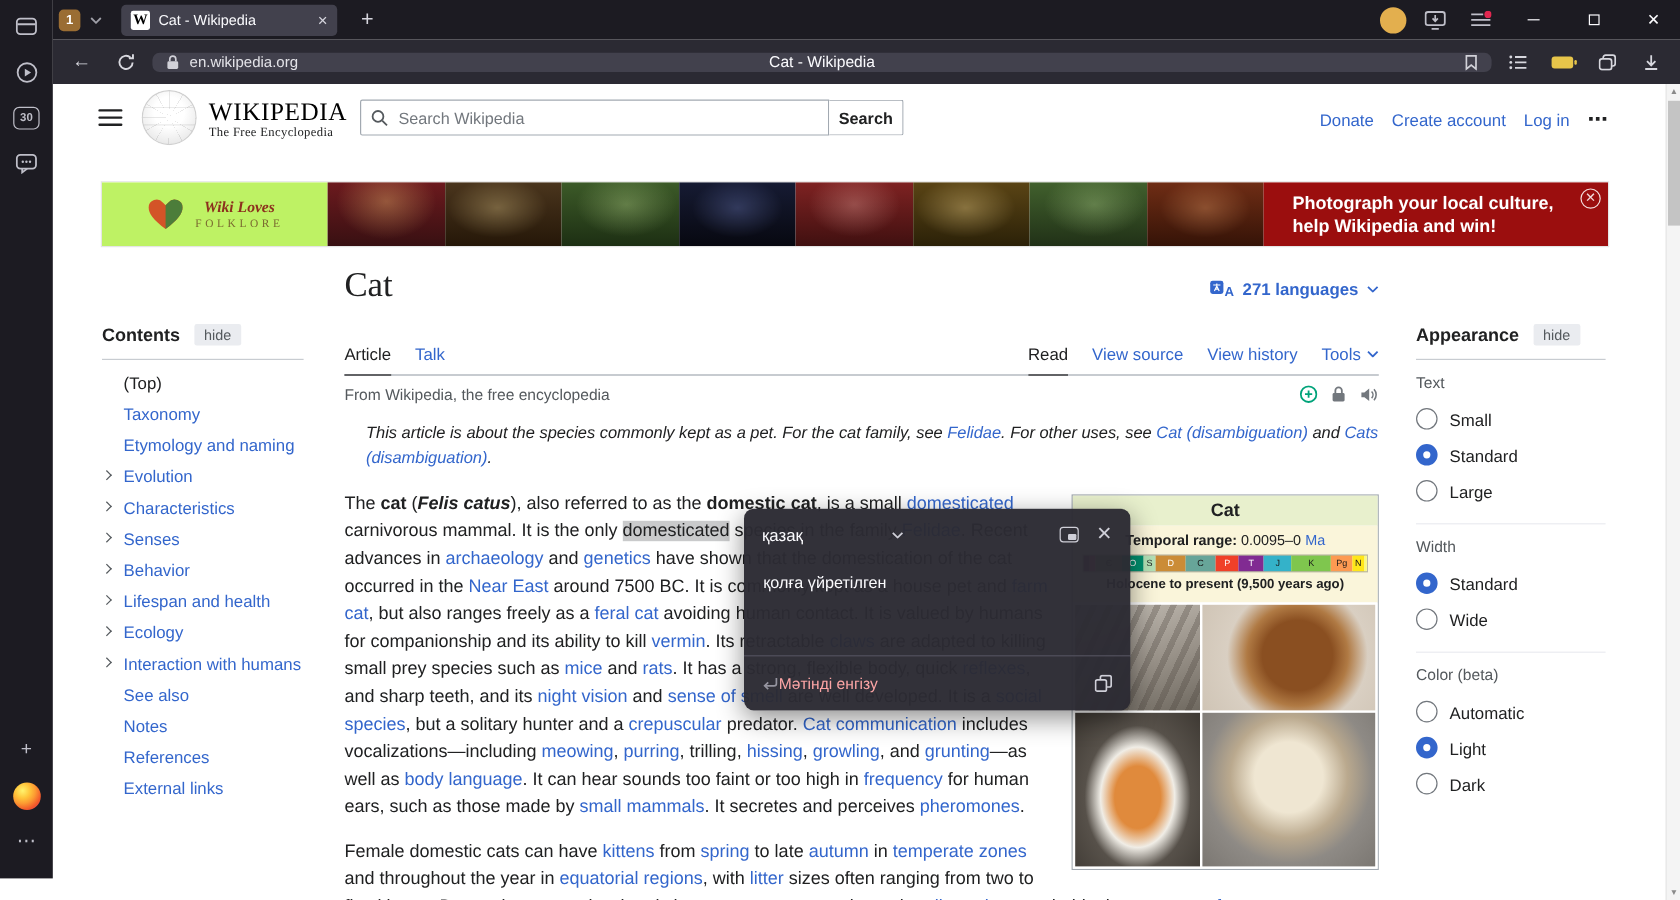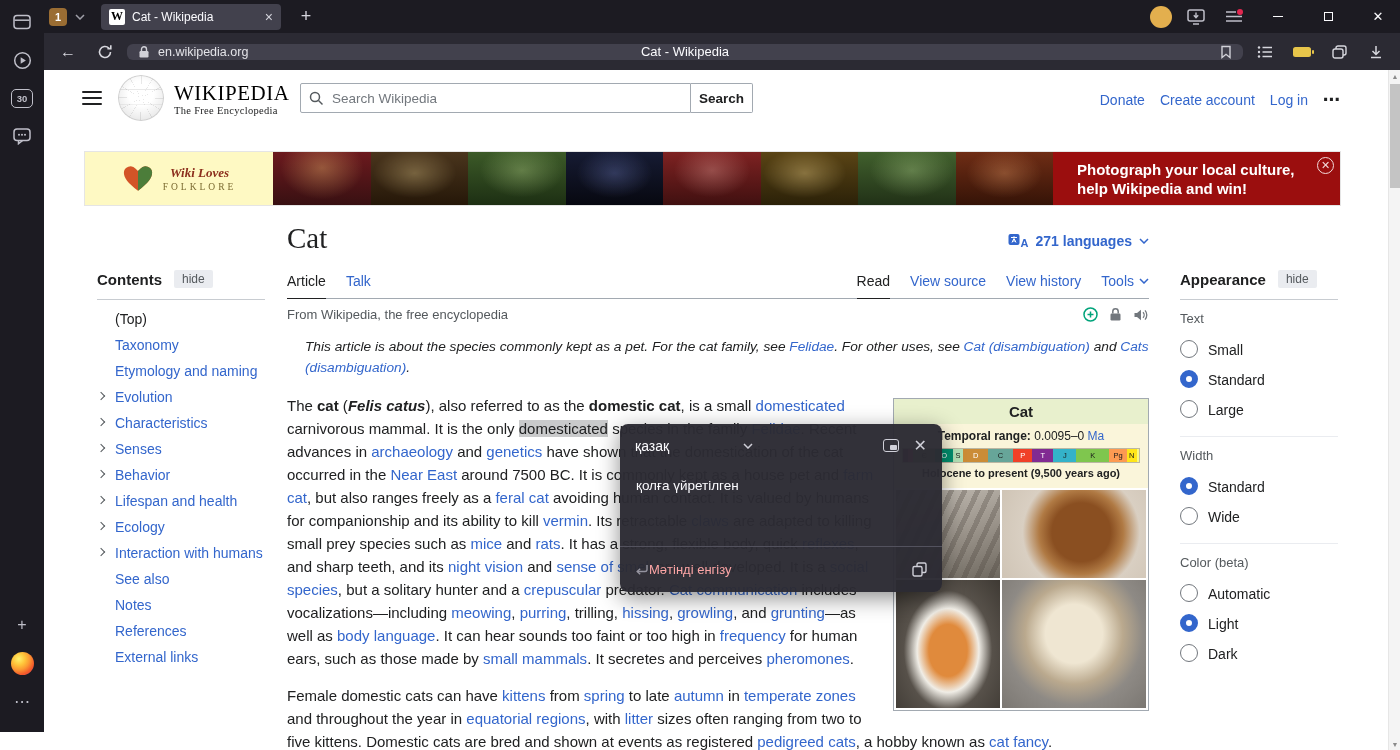--- a/index.html
+++ b/index.html
@@ -62,39 +62,39 @@
   .mag{position:absolute;left:9px;top:8px;z-index:2}
   .searchwrap input{flex:1;border:1px solid #a2a9b1;border-radius:2px 0 0 2px;padding:0 8px 0 31px;font-size:13.5px;color:#202122;outline:none;font-family:inherit}
   .searchwrap input::placeholder{color:#72777d}
   .searchbtn{width:62px;border:1px solid #a2a9b1;border-left:none;border-radius:0 2px 2px 0;background:#fff;font-weight:bold;font-size:13.5px;color:#202122}
   .hlinks{position:absolute;right:48px;top:22px;display:flex;align-items:center;gap:15px;font-size:14px}
   .hlinks a{color:#36c}
   .hmore{color:#202122;font-size:17px;font-weight:bold;line-height:10px}
 
   
   .banner{position:absolute;left:41px;top:82px;width:1255px;height:53px;display:flex;box-shadow:0 0 0 1px #e5e5e5}
-  .b-logo{width:188px;background:#fef9c3;display:flex;align-items:center;justify-content:center;gap:9px;flex:none}
+  .b-logo{width:188px;background:#bef264;display:flex;align-items:center;justify-content:center;gap:9px;flex:none}
   .bl-text{display:flex;flex-direction:column;align-items:center;font-family:"Liberation Serif","DejaVu Serif",serif}
   .bl1{font-size:13px;color:#8c2f1d;font-weight:bold;font-style:italic}
   .bl2{font-size:9.5px;letter-spacing:3px;color:#7a6a30;margin-top:1px}
   .b-photos{flex:1;display:flex}
   .b-photos div{flex:1}
   .bp1{background:radial-gradient(ellipse at 50% 30%,rgba(255,205,120,.35),transparent 60%),linear-gradient(180deg,#6c1a1e,#381012)}
   .bp2{background:radial-gradient(ellipse at 45% 40%,rgba(255,230,160,.3),transparent 55%),linear-gradient(180deg,#4a351d,#251708)}
   .bp3{background:radial-gradient(ellipse at 55% 35%,rgba(210,240,160,.3),transparent 55%),linear-gradient(180deg,#3c5a28,#1d2f13)}
   .bp4{background:radial-gradient(ellipse at 50% 40%,rgba(150,170,255,.25),transparent 55%),linear-gradient(180deg,#161b33,#070810)}
   .bp5{background:radial-gradient(ellipse at 50% 35%,rgba(255,190,180,.3),transparent 55%),linear-gradient(180deg,#7e2222,#401010)}
   .bp6{background:radial-gradient(ellipse at 45% 40%,rgba(255,225,150,.35),transparent 55%),linear-gradient(180deg,#5a4415,#2b2108)}
   .bp7{background:radial-gradient(ellipse at 55% 35%,rgba(200,235,160,.3),transparent 55%),linear-gradient(180deg,#41602d,#213117)}
   .bp8{background:radial-gradient(ellipse at 50% 40%,rgba(255,180,120,.3),transparent 55%),linear-gradient(180deg,#6f2d15,#351307)}
   .b-red{width:287px;background:#9b0e0e;color:#fff;display:flex;align-items:center;position:relative;font-weight:bold;font-size:15px;line-height:19px;padding:0 34px 0 24px;flex:none}
   .b-close{position:absolute;top:5px;right:6px;width:17px;height:17px;border-radius:50%;border:1.6px solid #f3dcdc;color:#f3dcdc;font-size:11px;line-height:1;display:flex;align-items:center;justify-content:center}
 
   
-  .toc{position:absolute;left:53px;top:200px;width:168px;font-size:14px}
+  .toc{position:absolute;left:41px;top:200px;width:168px;font-size:14px}
   .toc-head{display:flex;align-items:center;gap:12px;padding-bottom:11px;border-bottom:1px solid #c8ccd1;margin-bottom:6px}
   .toc-title{font-weight:bold;font-size:15px}
   .hidebtn{background:#eaecf0;border-radius:2px;font-size:12px;padding:2px 8px;color:#54595d}
   .toc-item{position:relative;padding:4px 0 4px 18px;color:#36c;line-height:18px;cursor:pointer}
   .toc-top{color:#202122}
   .toc-chev{position:absolute;left:1px;top:9px;width:6px;height:6px;border-top:1.6px solid #54595d;border-right:1.6px solid #54595d;transform:rotate(45deg)}
 
   
   .appearance{position:absolute;left:1136px;top:200px;width:158px;font-size:14px}
   .ap-head{display:flex;align-items:center;gap:12px;padding-bottom:11px;border-bottom:1px solid #c8ccd1}
@@ -104,21 +104,21 @@
   .ap-label{color:#54595d;font-size:13px;margin-bottom:8px}
   .ap-opt{display:flex;align-items:flex-end;gap:10px;padding:6px 0;cursor:pointer}
   .radio{width:18px;height:18px;border-radius:50%;border:1px solid #72777d;background:#fff;flex:none}
   .radio.sel{border:6px solid #36c}
 
   
   .main{position:absolute;left:243px;top:150px;width:862px}
   .title-row{display:flex;justify-content:space-between;align-items:flex-end}
   h1{font-family:"Liberation Serif","DejaVu Serif",serif;font-size:29px;font-weight:400;line-height:36px}
   .langs{display:flex;align-items:center;gap:7px;color:#36c;font-weight:bold;font-size:14px;margin-bottom:7px}
-  .tabs-row{display:flex;justify-content:space-between;margin-top:17px;border-bottom:1px solid #a2a9b1;font-size:14px}
+  .tabs-row{display:flex;justify-content:space-between;margin-top:31px;border-bottom:1px solid #a2a9b1;font-size:14px}
   .tabs-left,.tabs-right{display:flex;gap:20px}
   .tab-link{padding-bottom:9px;color:#36c;display:flex;align-items:center;gap:5px}
   .tab-link.cur{color:#202122;border-bottom:1px solid #202122;margin-bottom:-1px}
   .subtitle-row{display:flex;justify-content:space-between;align-items:center;margin-top:8px;font-size:13px;color:#54595d}
   .sub-icons{display:flex;gap:11px;align-items:center}
   .hatnote{font-style:italic;font-size:13.7px;margin-top:14px;padding-left:18px;line-height:21px}
   .body{margin-top:16px;font-size:15px;line-height:23px}
   .body p{margin-bottom:14px}
   .wlink{color:#36c}
   .selhl{background:#c9cacb}

